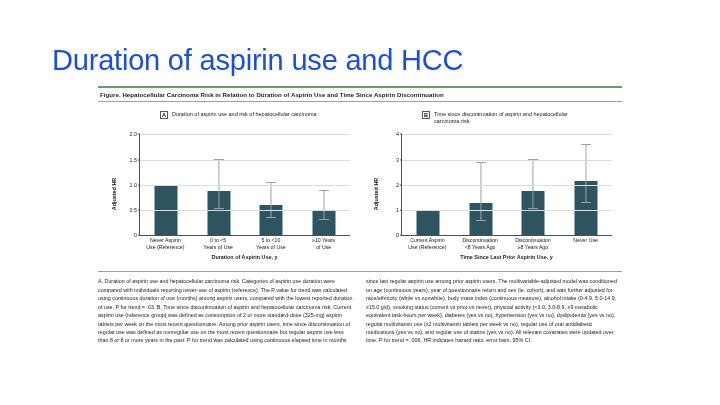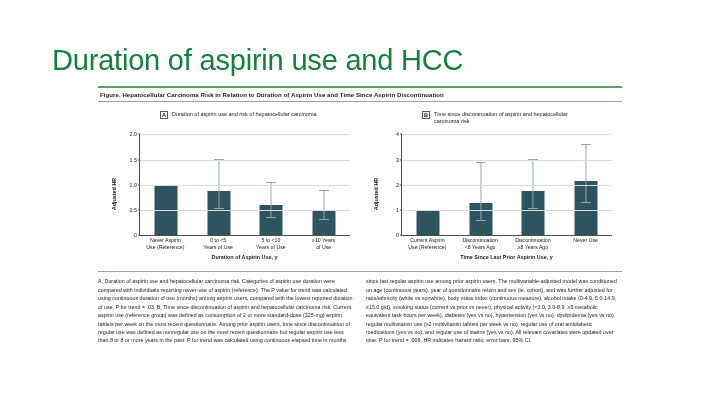--- a/index.html
+++ b/index.html
@@ -10,21 +10,21 @@
     overflow: hidden;
   }
   #slide { position: relative; width: 720px; height: 405px; background: #fff; }
 
   
   #slide-title {
     position: absolute;
     left: 52px; top: 44px;
     font-size: 29px;
     font-weight: 400;
-    color: #15803d;
+    color: #1d4ed8;
     letter-spacing: -0.2px;
     white-space: nowrap;
     text-align: center;
   }
 
   
   #figure-block {
     position: absolute;
     left: 98px; top: 86px;
     width: 524px; height: 312px;

